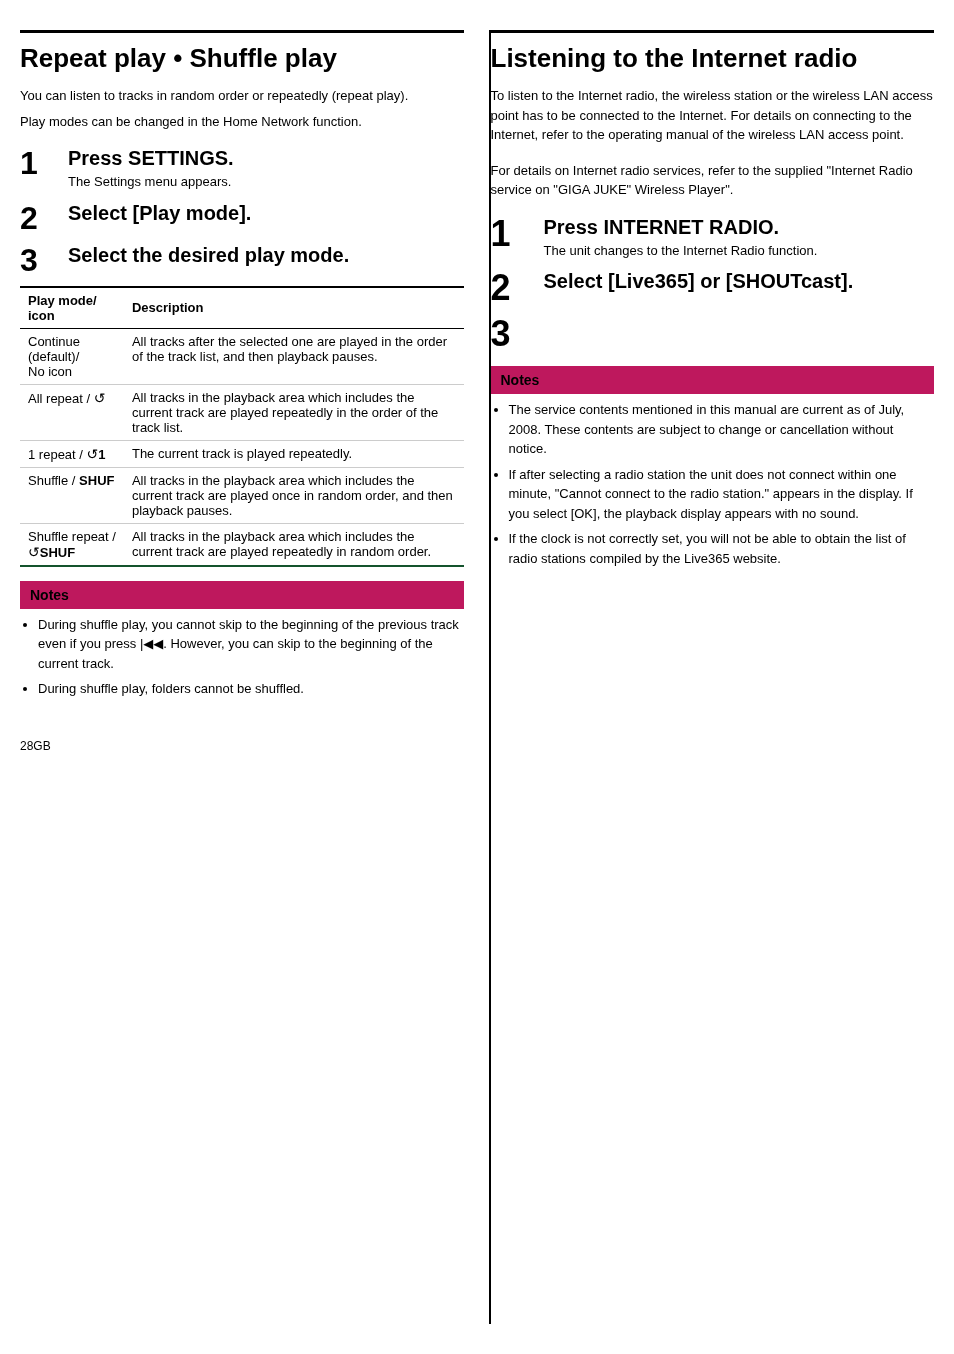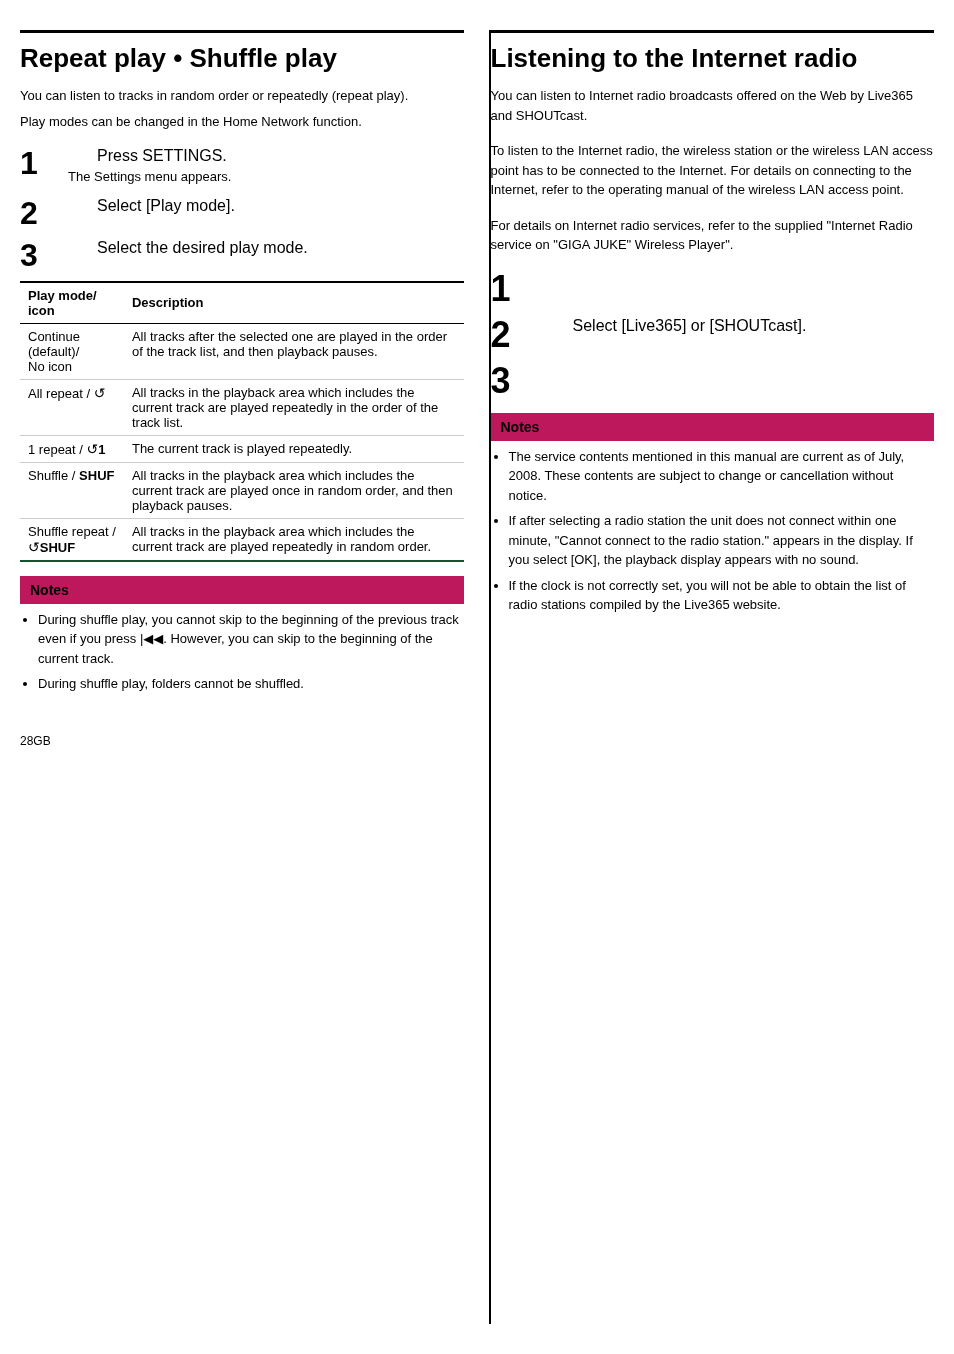--- a/index.html
+++ b/index.html
@@ -59,24 +59,23 @@
       font-size: 32px;
       font-weight: bold;
       min-width: 40px;
       line-height: 1;
       margin-right: 8px;
     }
     .step-content {
       flex: 1;
     }
     .step-main {
-      font-size: 16px;
-      font-weight: normal;
+      font-size: 20px;
+      font-weight: bold;
       margin-bottom: 2px;
-      margin-left: 29px;
     }
     .step-sub {
       font-size: 13px;
       line-height: 1.5;
     }
     .step-main-large {
       font-size: 18px;
       font-weight: bold;
       line-height: 1.3;
       margin-bottom: 4px;
@@ -205,26 +204,29 @@
       <li>During shuffle play, you cannot skip to the beginning of the previous track even if you press |◀◀. However, you can skip to the beginning of the current track.</li>
       <li>During shuffle play, folders cannot be shuffled.</li>
     </ul>
 
     <div style="margin-top: 40px; font-size: 12px;">28GB</div>
   </div>
 
   <div class="right-col">
     <h1 class="section-title-right">Listening to the Internet radio</h1>
 
-    <p class="intro-text">You can listen to Internet radio broadcasts offered on the Web by Live365 and SHOUTcast.</p>
     <p class="intro-text">To listen to the Internet radio, the wireless station or the wireless LAN access point has to be connected to the Internet. For details on connecting to the Internet, refer to the operating manual of the wireless LAN access point.</p>
     <p class="intro-text">For details on Internet radio services, refer to the supplied "Internet Radio service on "GIGA JUKE" Wireless Player".</p>
 
     <div class="step">
       <div class="step-number-large">1</div>
+      <div class="step-content">
+        <div class="step-main">Press INTERNET RADIO.</div>
+        <div class="step-sub">The unit changes to the Internet Radio function.</div>
+      </div>
     </div>
 
     <div class="step">
       <div class="step-number-large">2</div>
       <div class="step-content">
         <div class="step-main">Select [Live365] or [SHOUTcast].</div>
       </div>
     </div>
 
     <div class="step" style="align-items: flex-start;">

